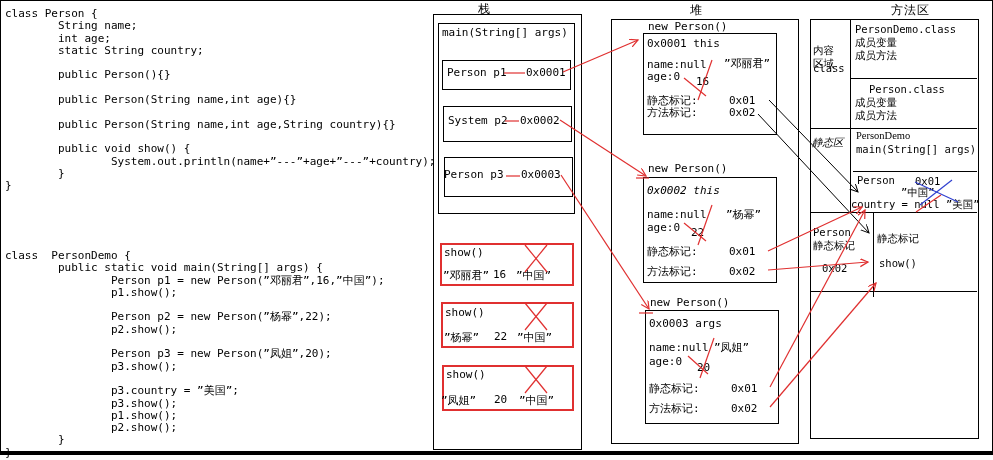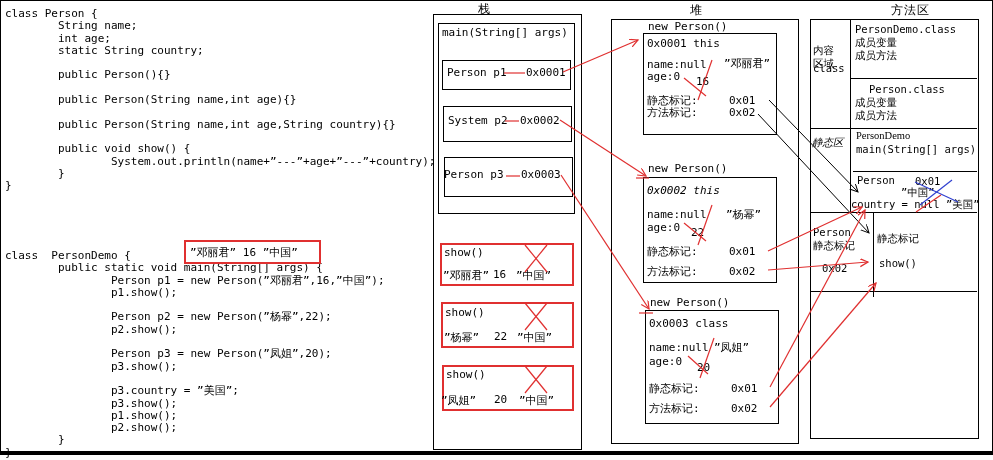--- a/index.html
+++ b/index.html
@@ -50,23 +50,20 @@
 
                 Person p3 = new Person(”凤姐”,20);
                 p3.show();
 
                 p3.country = ”美国”;
                 p3.show();
                 p1.show();
                 p2.show();
         }
 }</pre>
-  <div class="redbox" style="left:184px;top:240px;width:133px;height:20px;">
-    <span class="lbl" style="left:4px;top:3px;">”邓丽君”  16  ”中国”</span>
-  </div>
 
   <span class="lbl title" style="left:478px;top:1px;">栈</span>
   <span class="lbl title" style="left:690px;top:2px;">堆</span>
   <span class="lbl title" style="left:891px;top:2px;">方法区</span>
 
   <div class="box" style="left:433px;top:14px;width:147px;height:434px;"></div>
   <div class="box" style="left:438px;top:23px;width:135px;height:189px;"></div>
   <span class="lbl" style="left:442px;top:26px;">main(String[] args)</span>
 
   <div class="box" style="left:442px;top:60px;width:127px;height:28px;"></div>
@@ -120,21 +117,21 @@
   <span class="lbl" style="left:726px;top:207px;">”杨幂”</span>
   <span class="lbl" style="left:647px;top:221px;">age:0</span>
   <span class="lbl" style="left:691px;top:226px;">22</span>
   <span class="lbl" style="left:647px;top:244px;">静态标记:</span>
   <span class="lbl" style="left:729px;top:245px;">0x01</span>
   <span class="lbl" style="left:647px;top:264px;">方法标记:</span>
   <span class="lbl" style="left:729px;top:265px;">0x02</span>
 
   <span class="lbl" style="left:650px;top:296px;">new Person()</span>
   <div class="box" style="left:645px;top:310px;width:132px;height:112px;"></div>
-  <span class="lbl" style="left:649px;top:317px;">0x0003 class</span>
+  <span class="lbl" style="left:649px;top:317px;">0x0003 args</span>
   <span class="lbl" style="left:649px;top:341px;">name:null</span>
   <span class="lbl" style="left:714px;top:340px;">”凤姐”</span>
   <span class="lbl" style="left:649px;top:355px;">age:0</span>
   <span class="lbl" style="left:697px;top:361px;">20</span>
   <span class="lbl" style="left:649px;top:381px;">静态标记:</span>
   <span class="lbl" style="left:731px;top:382px;">0x01</span>
   <span class="lbl" style="left:649px;top:401px;">方法标记:</span>
   <span class="lbl" style="left:731px;top:402px;">0x02</span>
 
   <div class="box" style="left:810px;top:19px;width:167px;height:418px;"></div>

